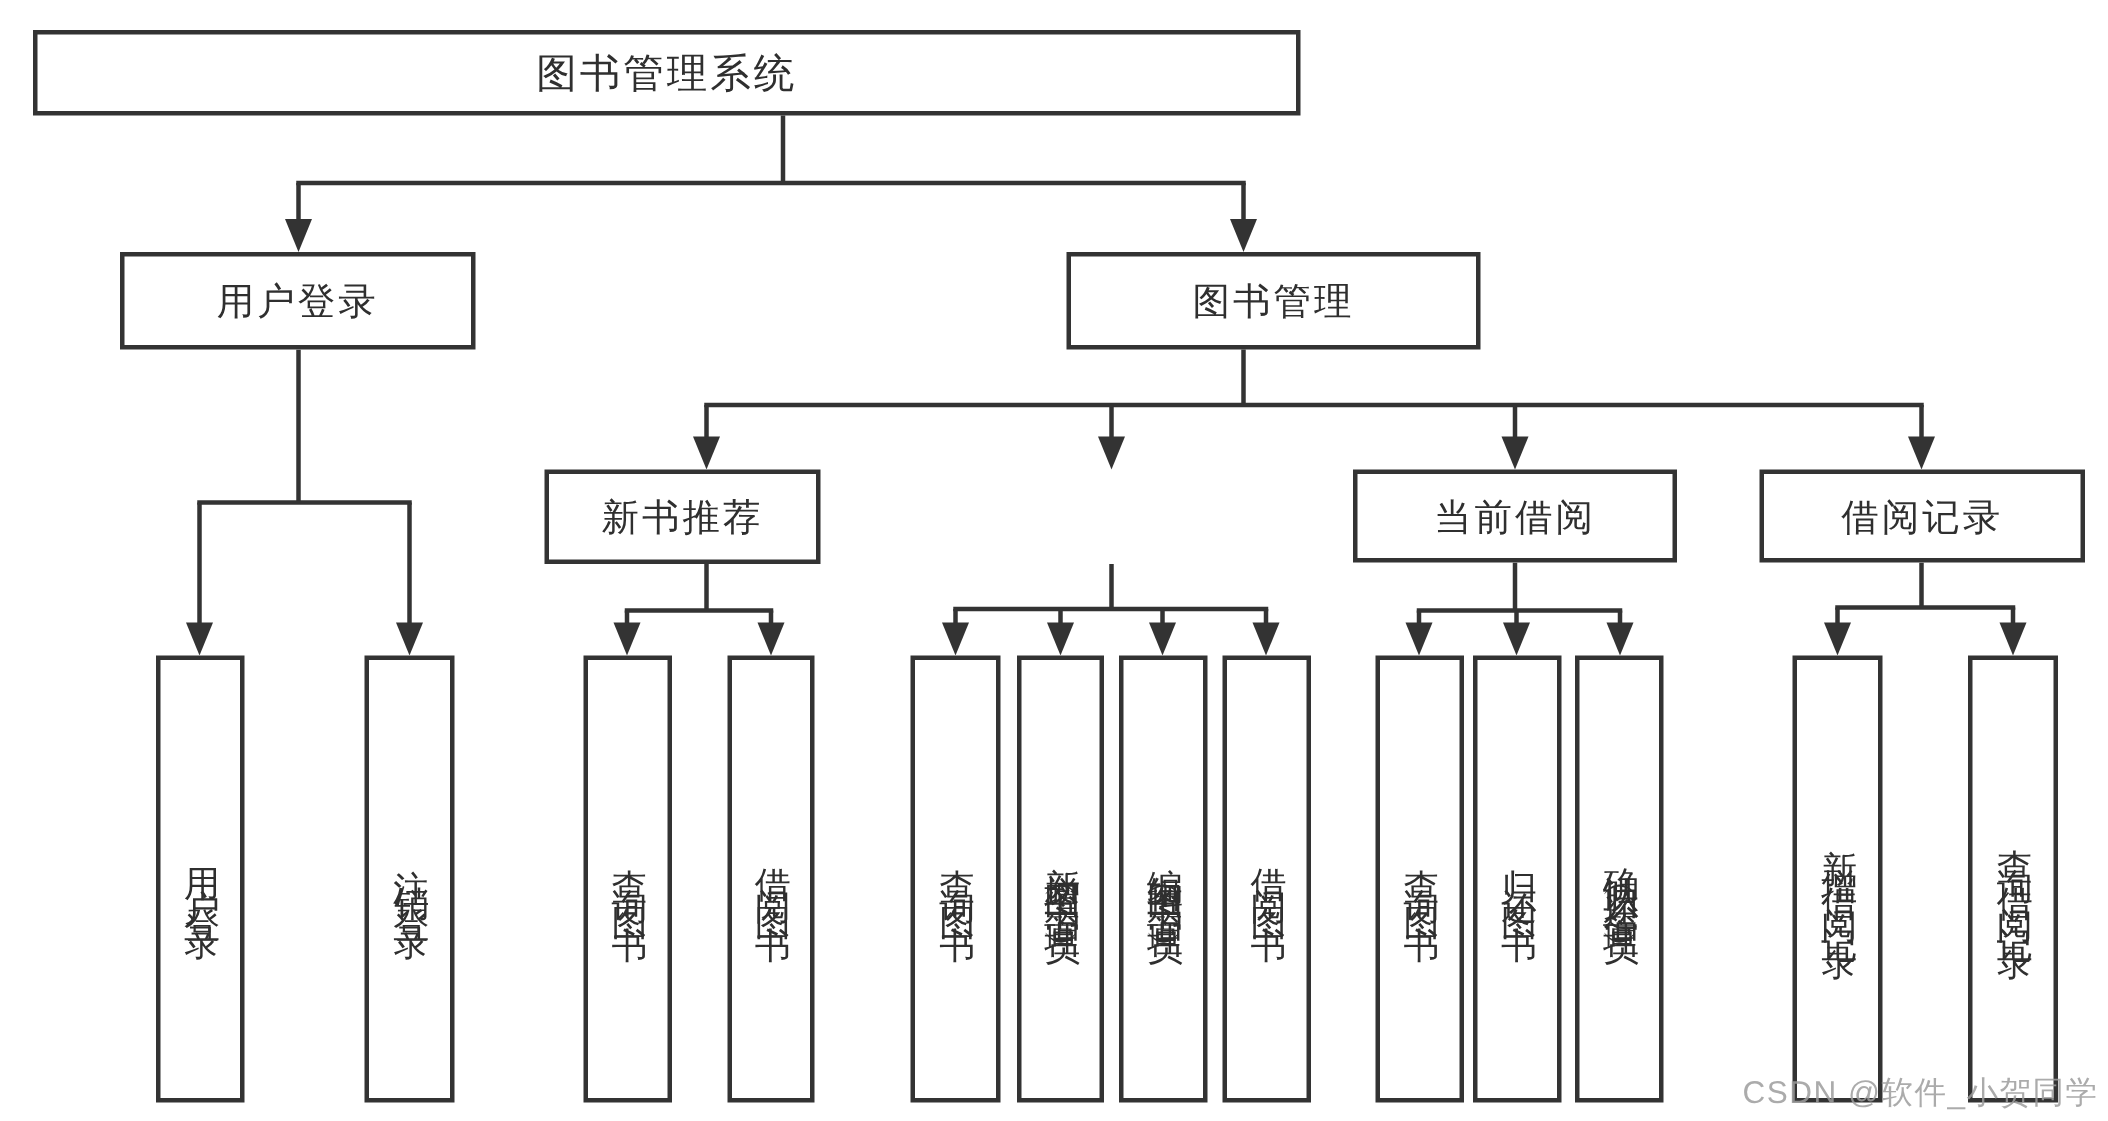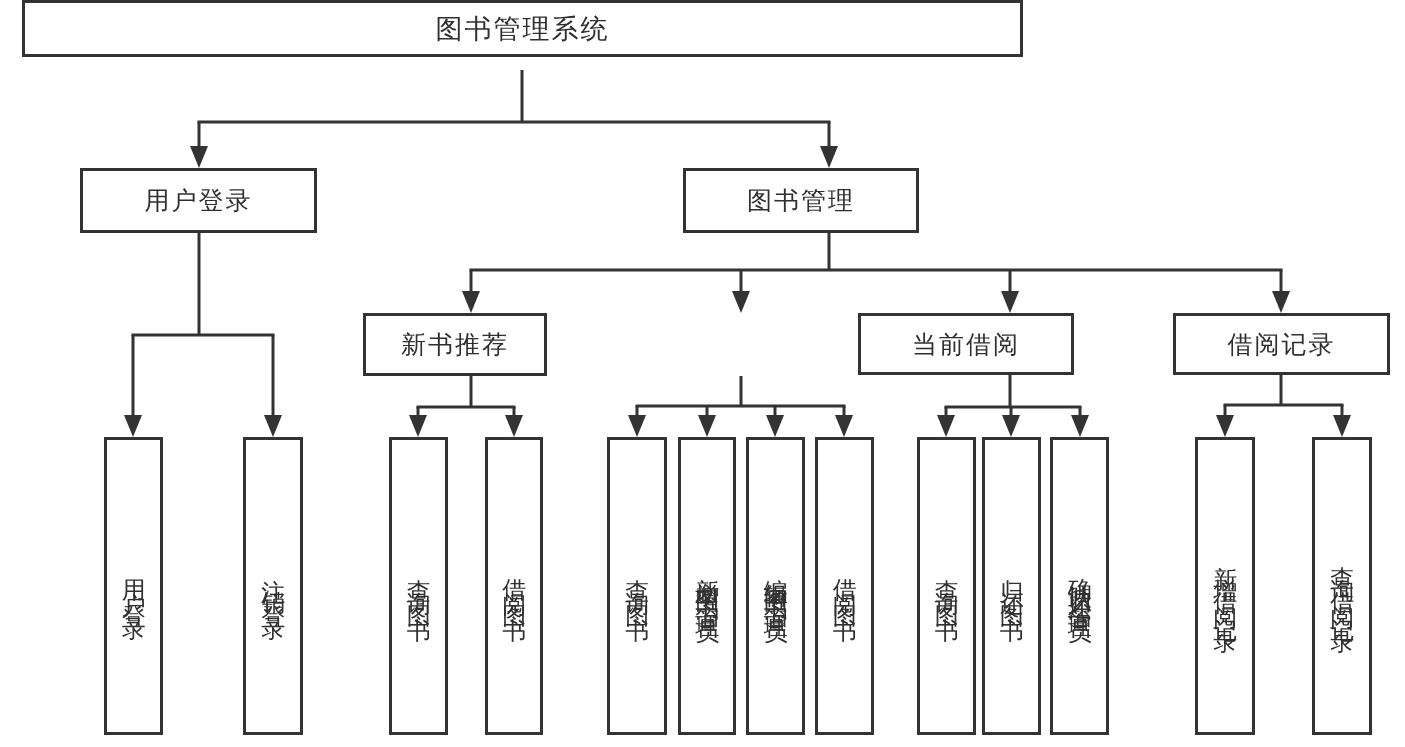--- a/index.html
+++ b/index.html
@@ -97,35 +97,35 @@
     <g>
       <line x1="1281" y1="375" x2="1281" y2="406"></line>
       <line x1="1223.5" y1="405" x2="1343.5" y2="405"></line>
       <line x1="1225" y1="405" x2="1225" y2="417"></line>
       <polygon points="1216,415 1234,415 1225,437"></polygon>
       <line x1="1342" y1="405" x2="1342" y2="417"></line>
       <polygon points="1333,415 1351,415 1342,437"></polygon>
     </g>
   </svg>
 
-  <div class="box root" style="left:22px;top:0;width:1001px;height:57px">
+  <div class="box root" style="left:22px;top:20px;width:845px;height:57px">
     <span class="hlabel">图书管理系统</span>
   </div>
 
   <div class="box" style="left:80px;top:168px;width:237px;height:65px">
     <span class="hlabel">用户登录</span>
   </div>
-  <div class="box" style="left:683px;top:168px;width:236px;height:65px">
+  <div class="box" style="left:711px;top:168px;width:276px;height:65px">
     <span class="hlabel">图书管理</span>
   </div>
 
   <div class="box" style="left:363px;top:313px;width:184px;height:63px">
     <span class="hlabel">新书推荐</span>
   </div>
-  <div class="box" style="left:858px;top:313px;width:216px;height:62px">
+  <div class="box" style="left:902px;top:313px;width:216px;height:62px">
     <span class="hlabel">当前借阅</span>
   </div>
   <div class="box" style="left:1173px;top:313px;width:217px;height:62px">
     <span class="hlabel">借阅记录</span>
   </div>
 
   <div class="box" style="left:104px;top:437px;width:59px;height:298px">
     <span class="vlabel">用户登录</span>
   </div>
   <div class="box" style="left:243px;top:437px;width:60px;height:298px">
@@ -162,13 +162,14 @@
     <span class="vlabel">确认归还（管理员）</span>
   </div>
 
   <div class="box" style="left:1195px;top:437px;width:60px;height:298px">
     <span class="vlabel">新增借阅记录</span>
   </div>
   <div class="box" style="left:1312px;top:437px;width:60px;height:298px">
     <span class="vlabel">查询借阅记录</span>
   </div>
 
+  <div class="watermark">CSDN @软件_小贺同学</div>
 </div>
 
 </body></html>

